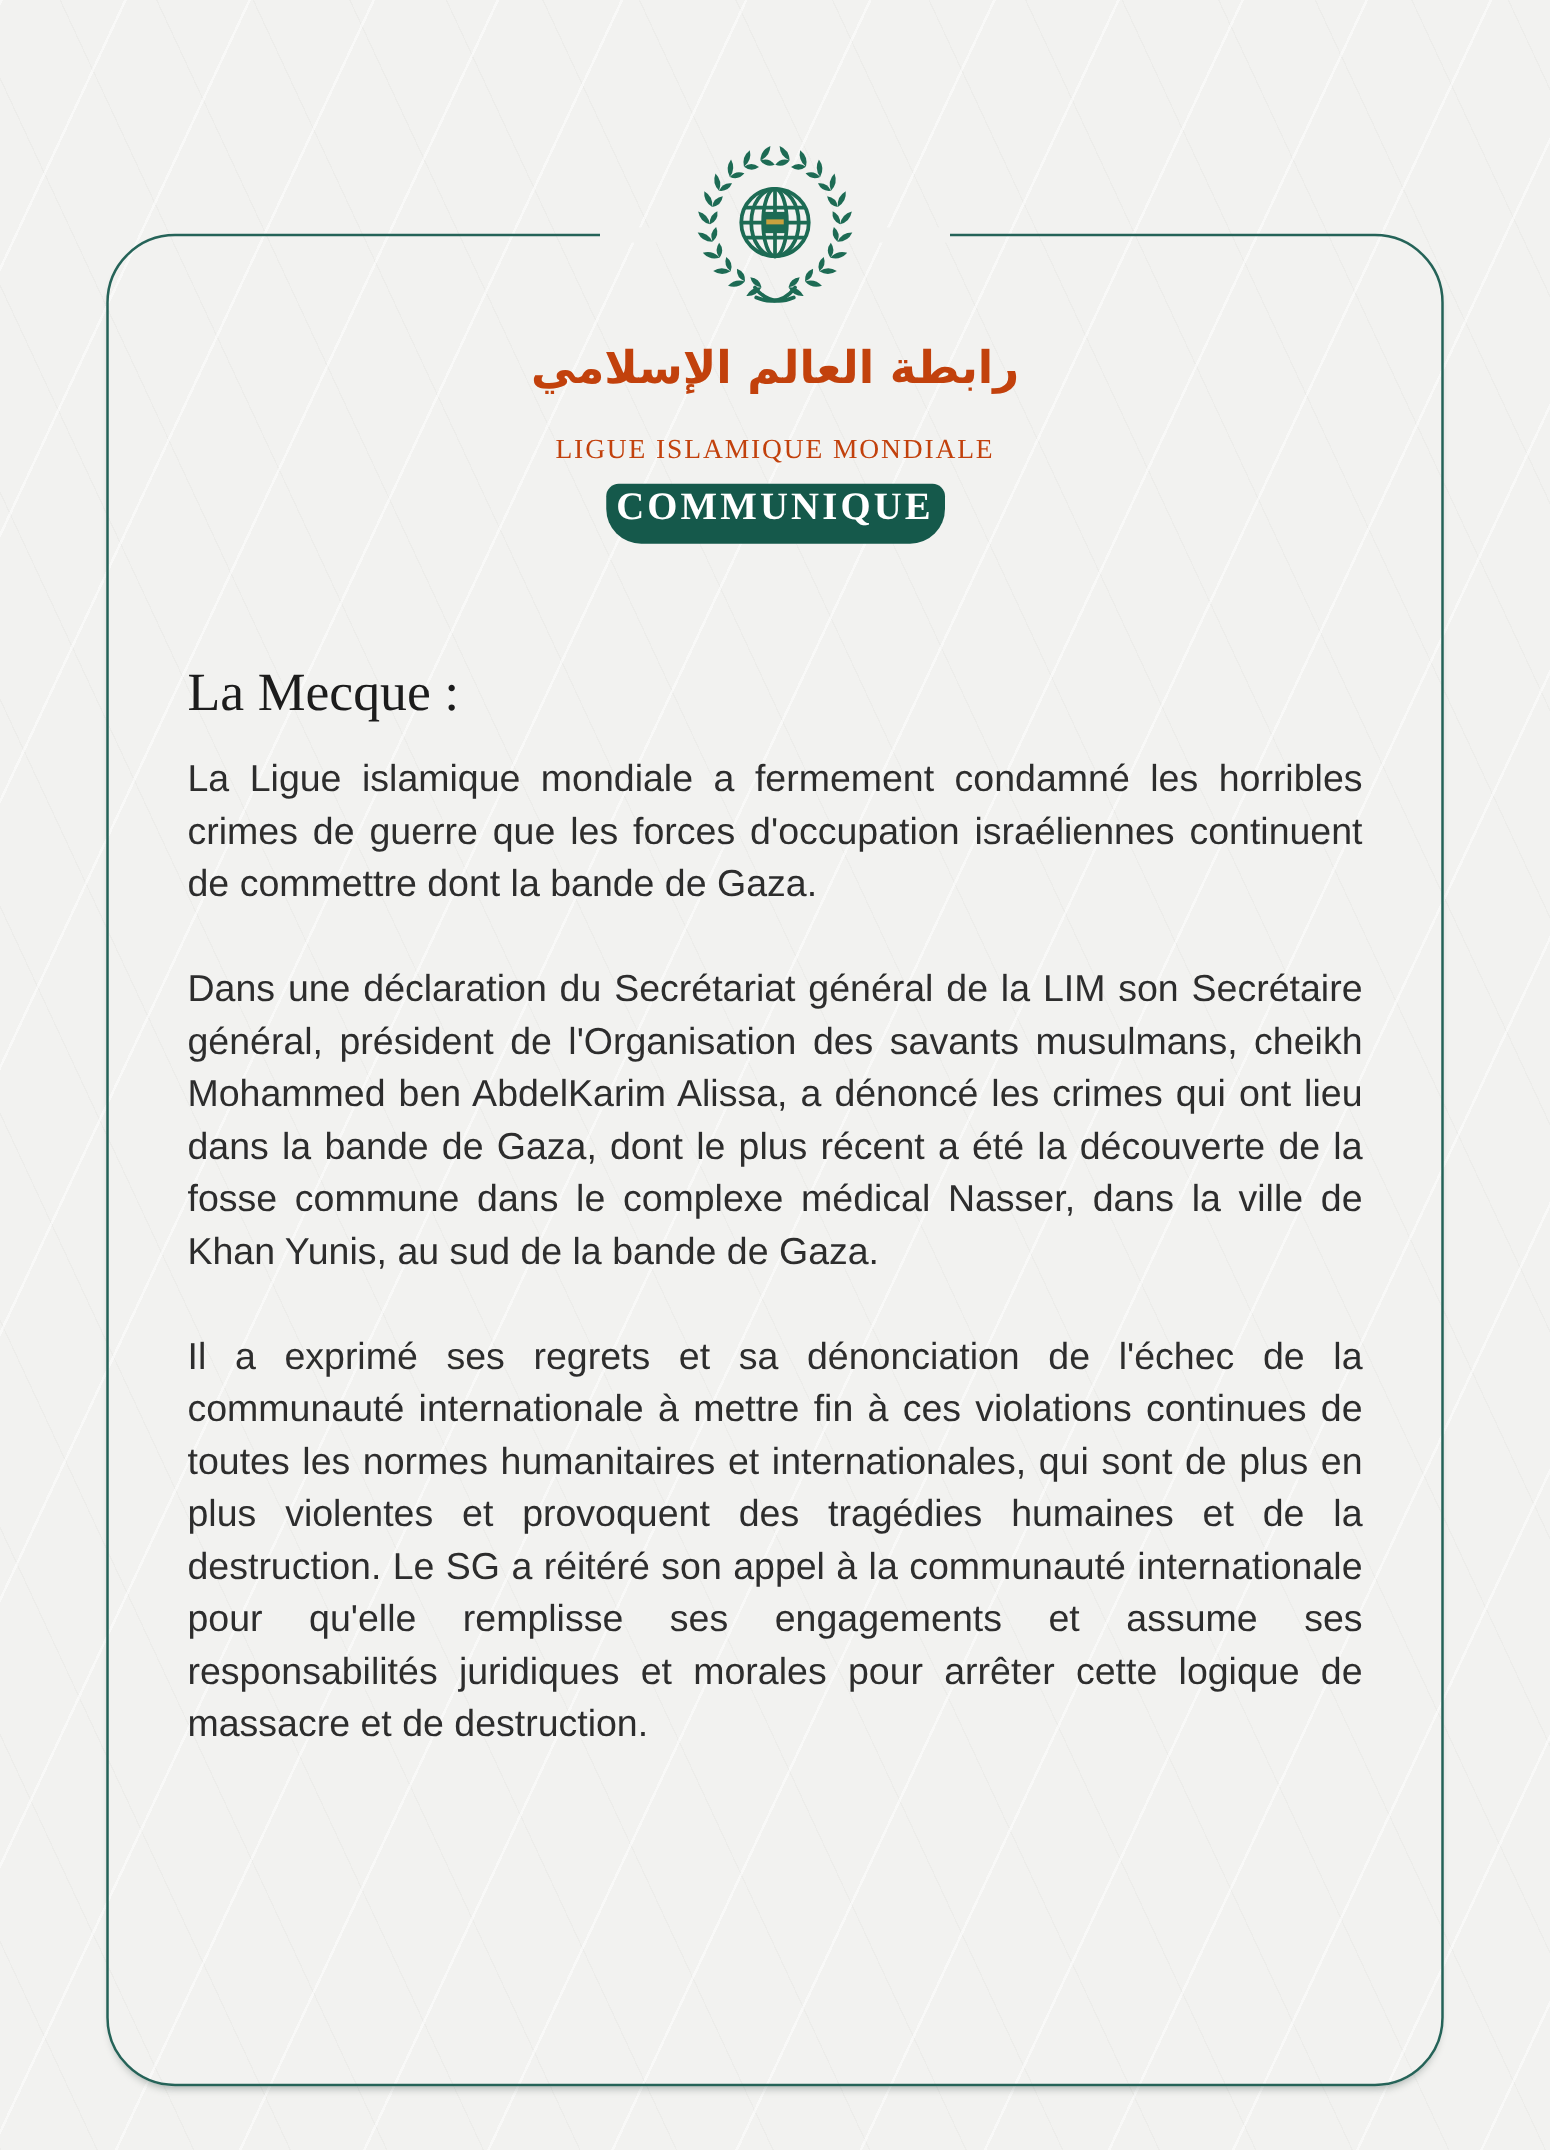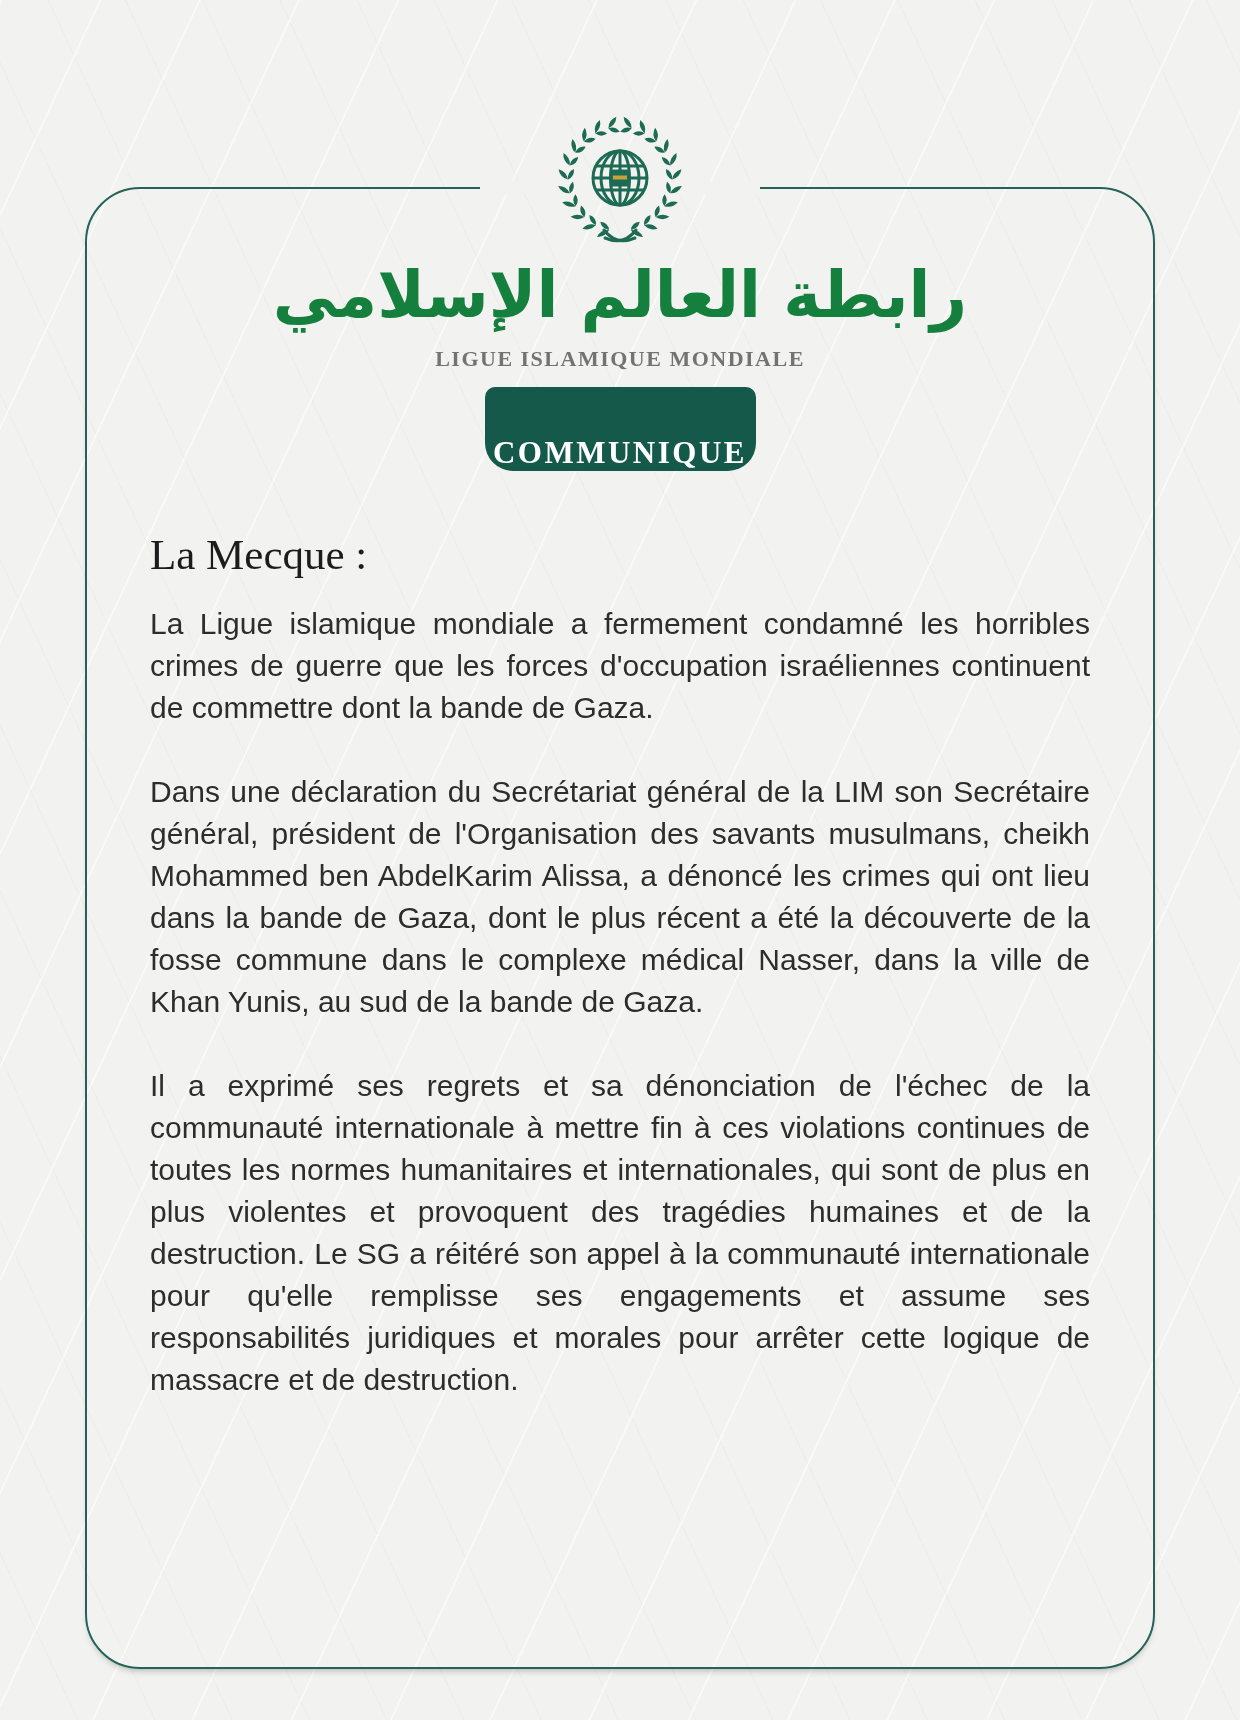--- a/index.html
+++ b/index.html
@@ -27,32 +27,32 @@
     background:#f2f2f0;z-index:1;
   }
   .logo-block{
     position:absolute;left:0;top:113px;width:100%;z-index:2;
     display:flex;flex-direction:column;align-items:center;
   }
   .wreath-svg{width:140px;height:140px;display:block;}
   .arabic{
     direction:rtl;
     font-family:"DejaVu Sans",sans-serif;
-    font-size:64px;line-height:84px;font-weight:700;
-    color:#15803d;white-space:nowrap;
+    font-size:36px;line-height:84px;font-weight:700;
+    color:#c2410c;white-space:nowrap;
   }
   .org-name{
     margin-top:8px;
     font-family:"Liberation Serif",serif;
-    font-weight:700;font-size:22px;line-height:28px;
-    letter-spacing:1.5px;color:#737373;white-space:nowrap;
+    font-weight:400;font-size:22px;line-height:28px;
+    letter-spacing:1.5px;color:#c2410c;white-space:nowrap;
   }
   .badge{
-    margin-top:14px;width:271px;height:84px;
-    display:flex;align-items:flex-end;justify-content:center;
+    margin-top:14px;width:271px;height:48px;
+    display:flex;align-items:flex-start;justify-content:center;
     border-radius:10px 10px 28px 28px;
   }
   .badge span{
     font-family:"Liberation Serif",serif;
     font-weight:700;font-size:31px;letter-spacing:2.5px;
   }
   .content{
     position:absolute;left:150px;top:533px;width:940px;z-index:2;
   }
   .dateline{

